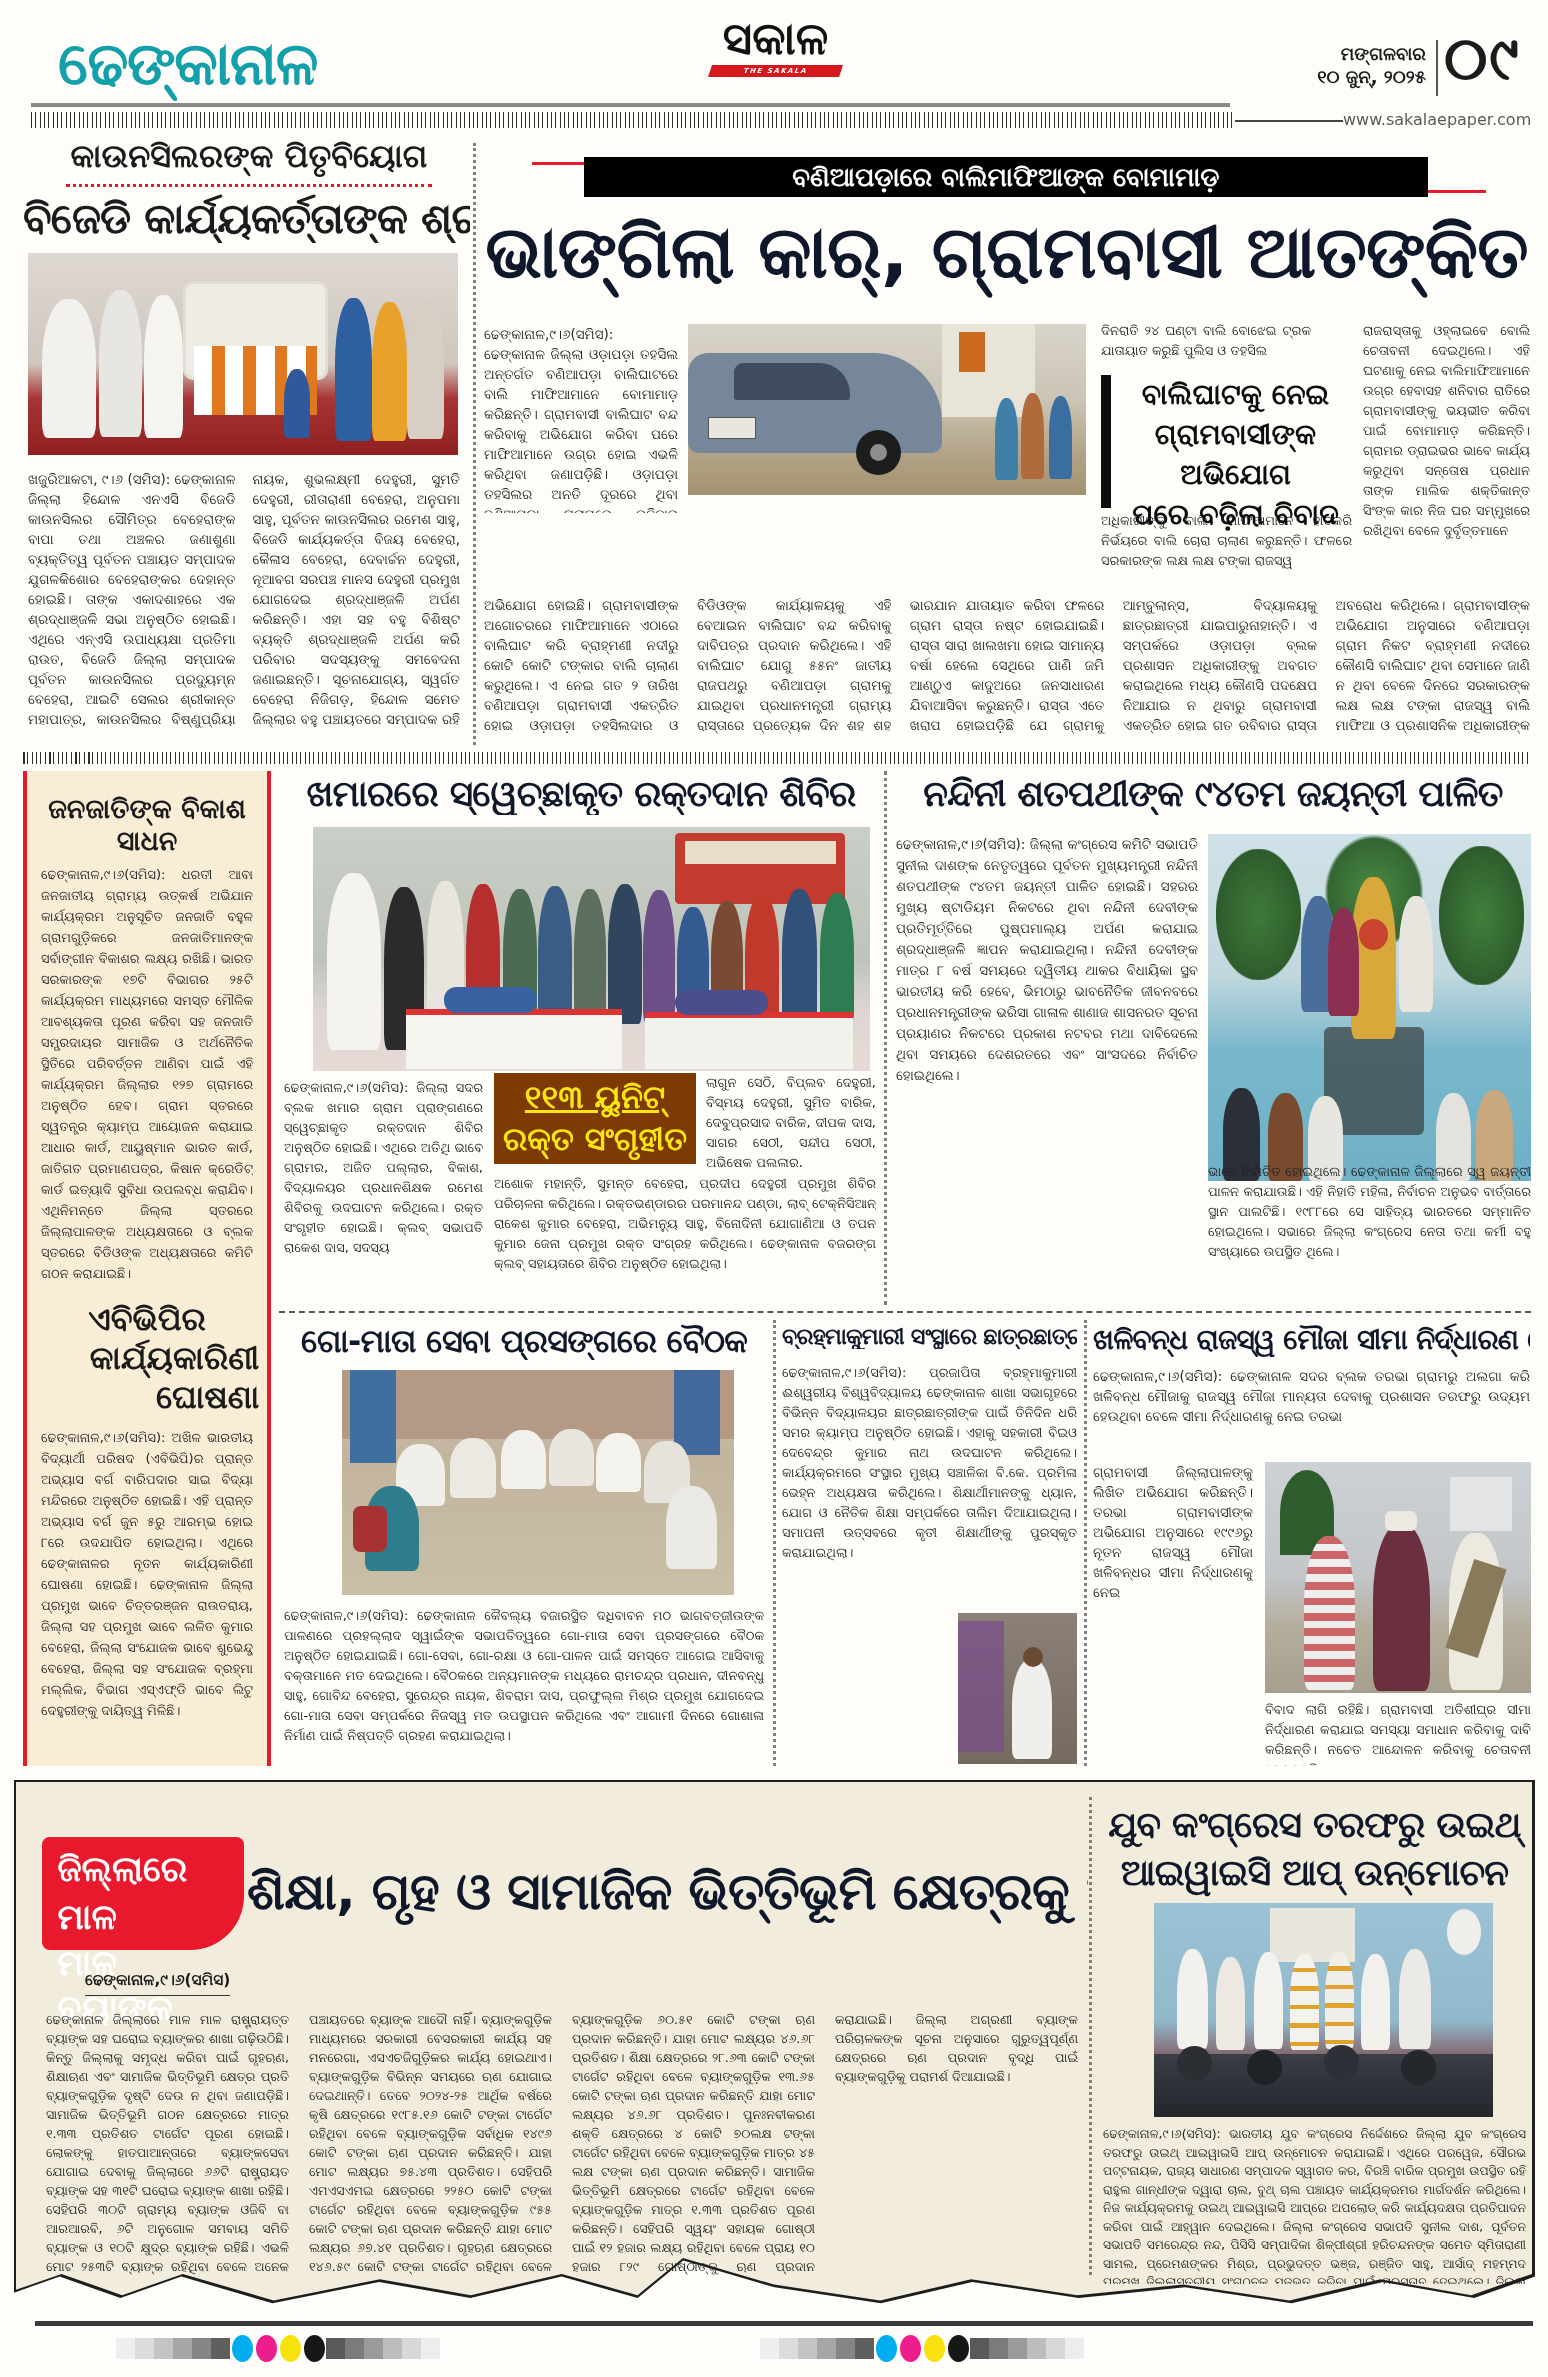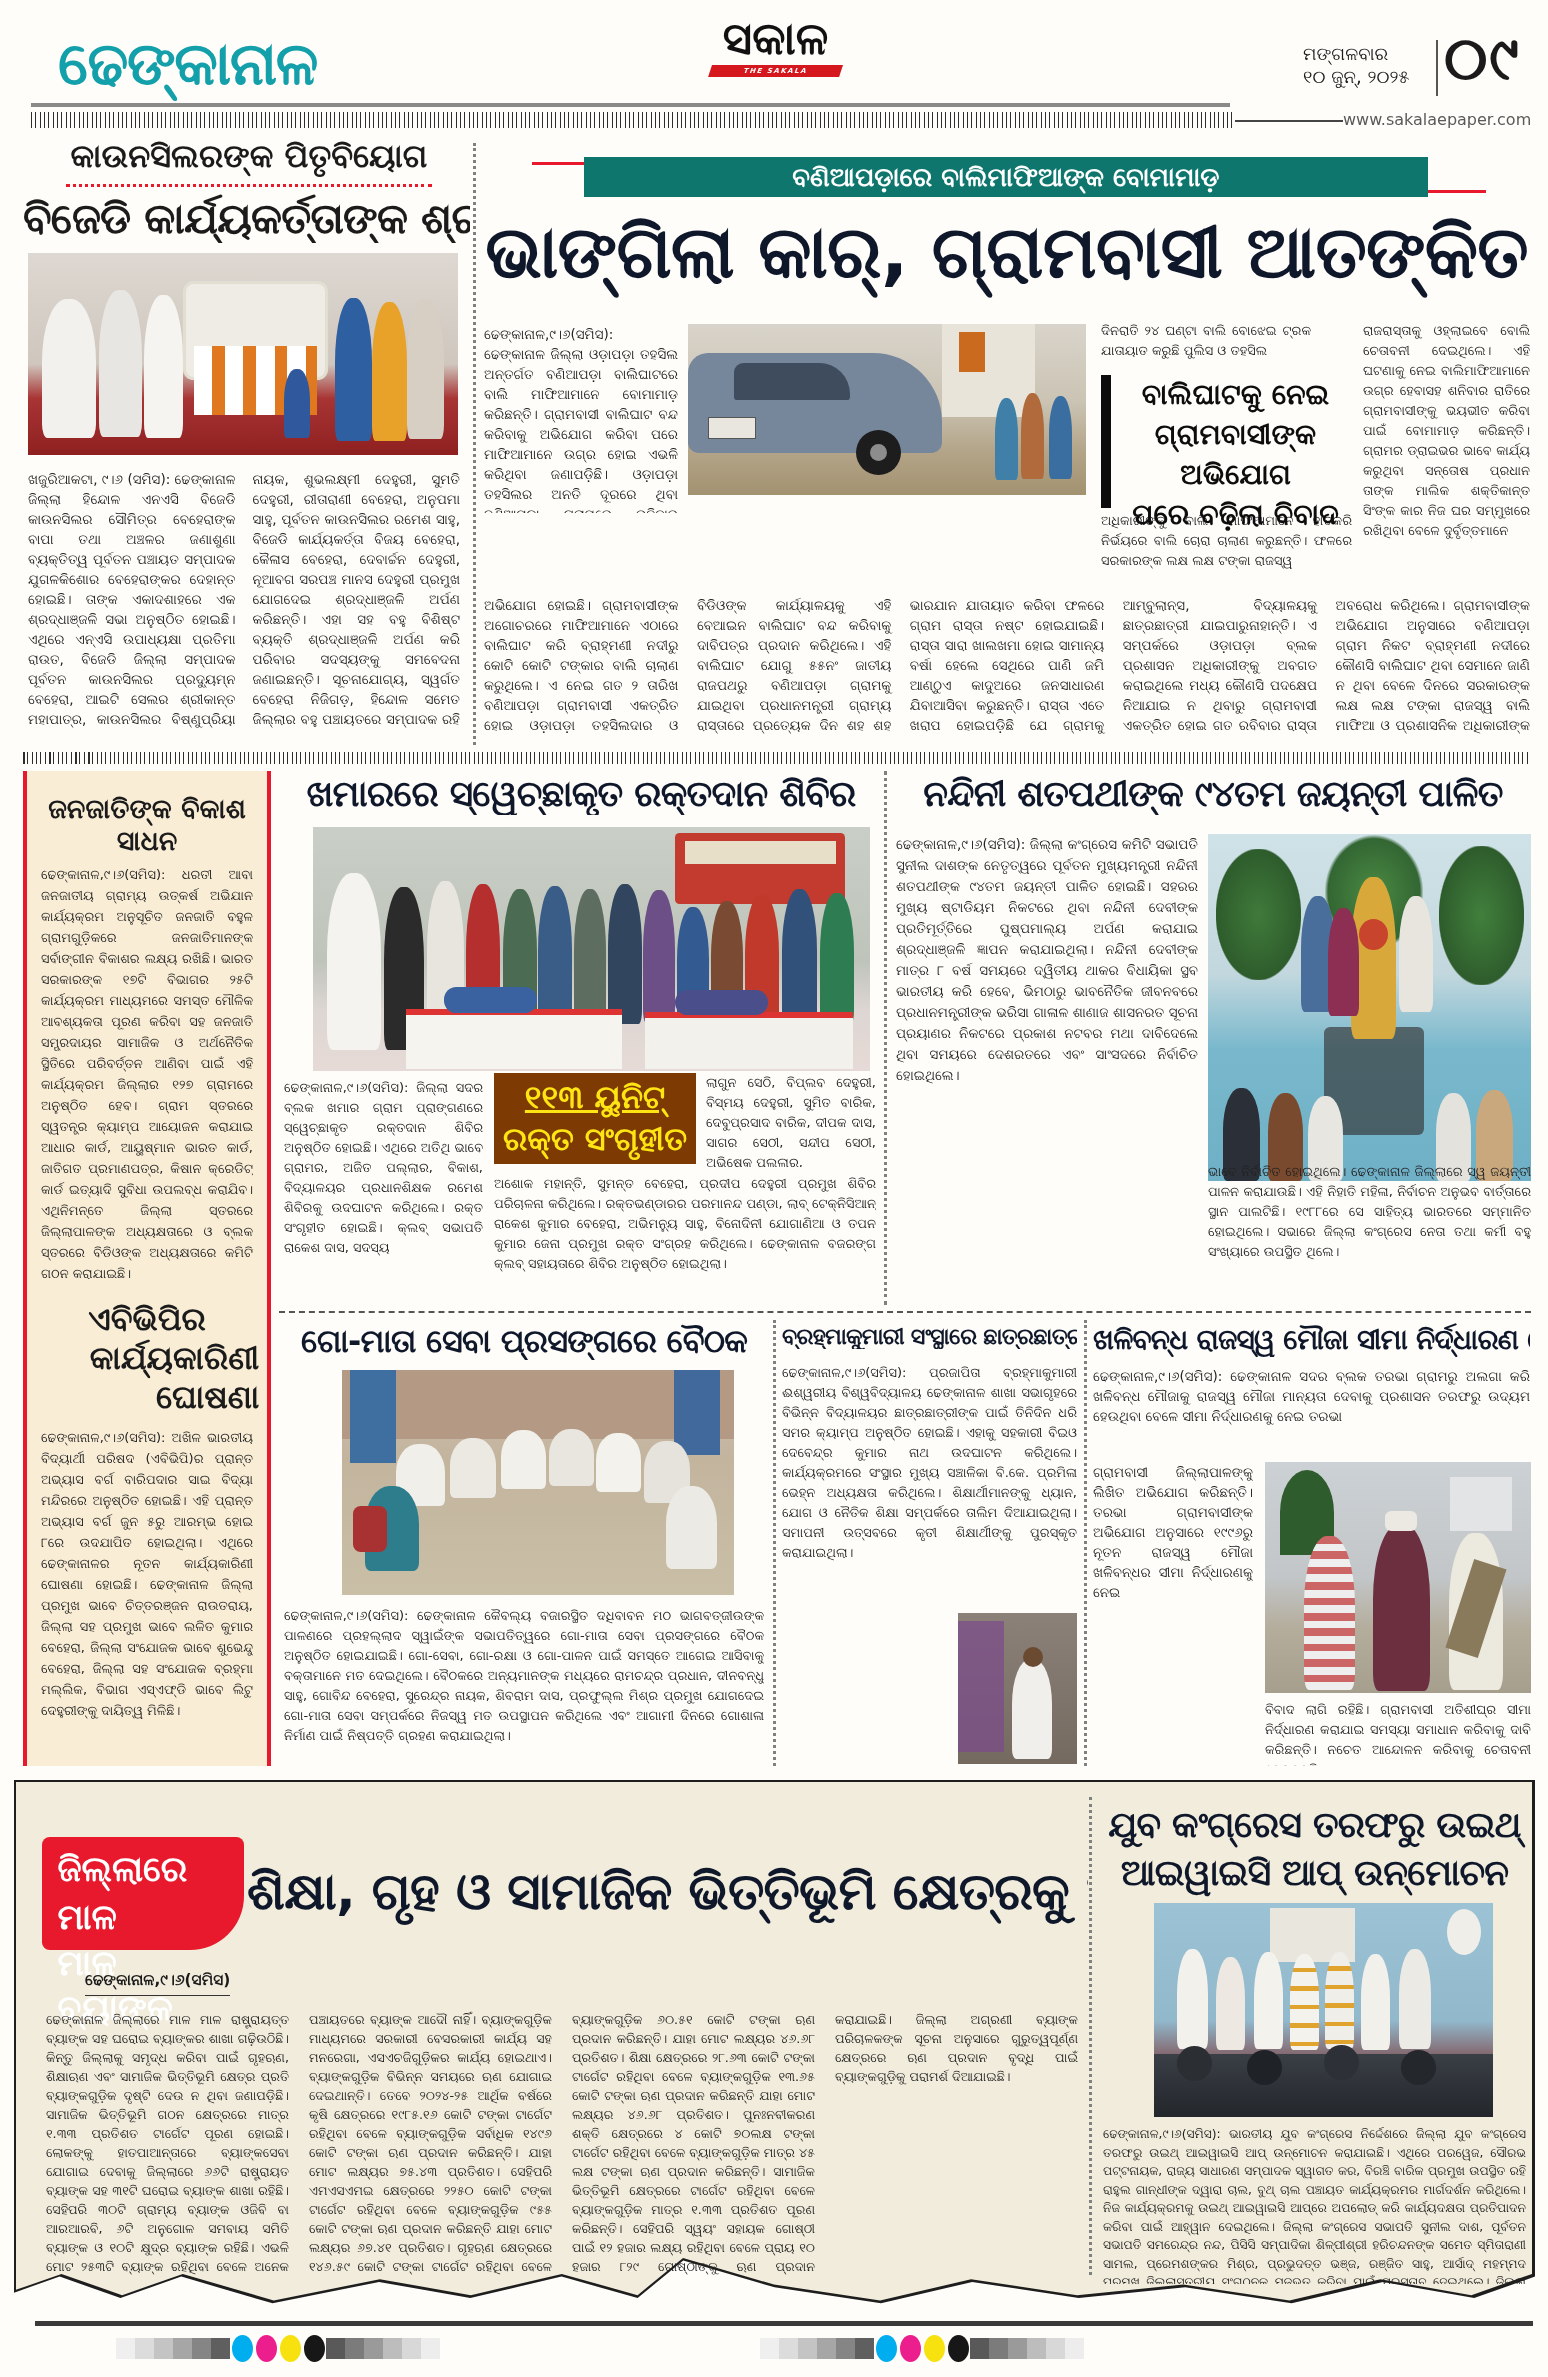--- a/index.html
+++ b/index.html
@@ -14,21 +14,21 @@
   .cols5{column-count:5;column-gap:18.5px;column-fill:auto;}
   .vdot{width:0;border-left:3.1px dotted #808080;}
   .hdash{height:0;border-top:2.3px dashed #555;}
   .barcode{background:repeating-linear-gradient(90deg,#2e2e2e 0 1.5px,transparent 1.5px 3.9px,#2e2e2e 3.9px 5.4px,transparent 5.4px 9.3px,#2e2e2e 9.3px 10px,transparent 10px 13px);}
   .rule{background:#8a8a8a;}
   .headline{font-weight:bold;color:#0f172a;letter-spacing:-0.8px;}
   .nowrap{white-space:nowrap;overflow:hidden;}
   .ph{position:absolute;overflow:hidden;background:#c6bdae;}
   .fig{position:absolute;border-radius:45% 45% 10% 10%;}
   .kicker-line{background:#e8192c;height:3.1px;}
-  .redbar{background:#0f766e;color:#fff;font-weight:bold;}
+  .redbar{background:#000000;color:#fff;font-weight:bold;}
   .pullbar{background:#0d0d0d;}
   .pullquote{font-weight:bold;font-size:28.5px;line-height:40px;color:#0d0d0d;text-align:center;}
   .creambox{background:#f9edd6;border-left:4.6px solid #e8192c;border-right:4.6px solid #e8192c;}
   .badge{background:#7d3a02;color:#ffe513;font-weight:bold;text-align:center;}
   .redlabel{background:#e8192c;color:#ffffff;font-weight:bold;border-radius:7.7px 7.7px 54px 7.7px;}
   .sq{width:19px;height:21px;display:inline-block;}
   .oval{width:21px;height:27px;border-radius:50%;display:inline-block;margin:0 1.5px;}
   .marks{display:flex;align-items:center;}
 </style>
 </head>
@@ -36,21 +36,21 @@
 
 <div id="page">
 
   <div class="abs" style="left:58px;top:29px;font-size:59px;font-weight:bold;color:#14a0aa;letter-spacing:-1.5px;">ଢେଙ୍କାନାଳ</div>
 
   <div class="abs" style="left:679px;top:15.4px;width:193px;text-align:center;">
     <div style="font-size:45px;font-weight:bold;color:#111;line-height:48px;">ସକାଳ</div>
     <div style="margin:1.5px auto 0;width:131px;height:12.3px;background:#d5171e;transform:skewX(-18deg);color:#fff;font-size:7px;line-height:12.3px;font-weight:bold;letter-spacing:1.5px;">THE SAKALA</div>
   </div>
 
-  <div class="abs" style="left:1303px;top:42px;width:123px;font-weight:normal;">
+  <div class="abs" style="left:1303px;top:42px;width:123px;text-align:right;font-weight:bold;">
     <div style="font-size:18px;line-height:23px;">ମଙ୍ଗଳବାର</div>
     <div style="font-size:18px;line-height:23px;">୧୦ ଜୁନ୍, ୨୦୨୫</div>
   </div>
   <div class="abs" style="left:1436px;top:40px;width:1.5px;height:56px;background:#555;"></div>
   <div class="abs" style="left:1444px;top:23px;width:85px;font-size:60px;font-weight:bold;letter-spacing:1.5px;">୦୯</div>
 
   <div class="abs rule" style="left:31px;top:103px;width:1199px;height:3.9px;"></div>
   <div class="abs barcode" style="left:31px;top:112px;width:1205px;height:16px;"></div>
   <div class="abs" style="left:1235px;top:120px;width:108px;height:1.5px;background:#444;"></div>
   <div class="abs" style="left:1343px;top:110px;width:185px;font-size:16px;color:#5a5a5a;">www.sakalaepaper.com</div>

